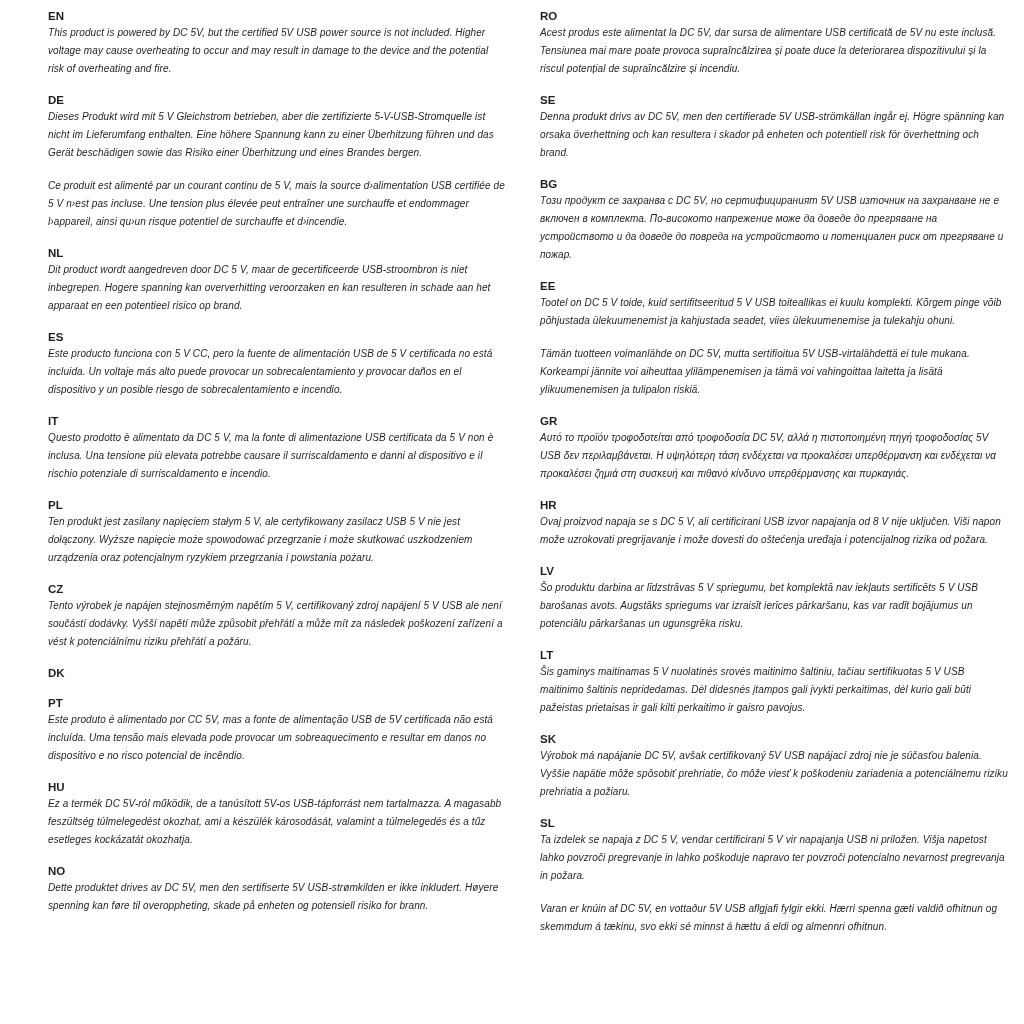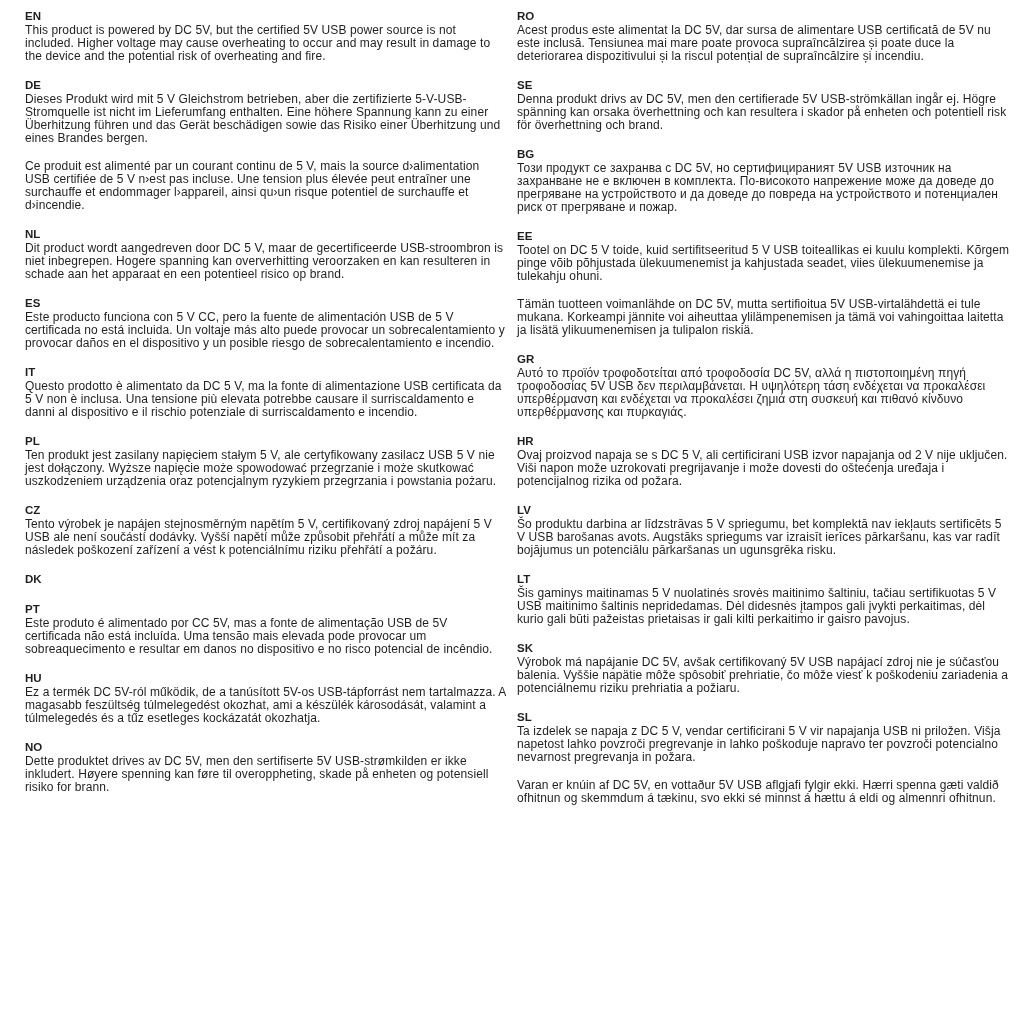--- a/index.html
+++ b/index.html
@@ -18,34 +18,36 @@
     box-sizing: border-box;
     width: 1024px;
     height: 1024px;
     padding: 9px 14px 8px 25px;
     display: grid;
     grid-template-columns: 481px 493px;
     column-gap: 11px;
   }
   .column {
     display: block;
+    margin-left: 23px;
   }
   .lang-block {
     margin: 0 0 15px 0;
   }
   .lang-code {
     font-weight: bold;
     font-size: 11.5px;
     line-height: 15px;
   }
   .lang-text {
     margin: 0;
-    font-size: 12px;
-    line-height: 13px;
+    font-size: 10px;
+    line-height: 18px;
     letter-spacing: 0.1px;
+    font-style: italic;
   }
 </style>
 </head>
 <body>
 
 <div class="page">
   <div class="column">
       <div class="lang-block">
         <div class="lang-code">EN</div>
         <p class="lang-text">This product is powered by DC 5V, but the certified 5V USB power source is not included. Higher voltage may cause overheating to occur and may result in damage to the device and the potential risk of overheating and fire.</p>
@@ -112,21 +114,21 @@
       </div>
       <div class="lang-block">
         <p class="lang-text">Tämän tuotteen voimanlähde on DC 5V, mutta sertifioitua 5V USB-virtalähdettä ei tule mukana. Korkeampi jännite voi aiheuttaa ylilämpenemisen ja tämä voi vahingoittaa laitetta ja lisätä ylikuumenemisen ja tulipalon riskiä.</p>
       </div>
       <div class="lang-block">
         <div class="lang-code">GR</div>
         <p class="lang-text">Αυτό το προϊόν τροφοδοτείται από τροφοδοσία DC 5V, αλλά η πιστοποιημένη πηγή τροφοδοσίας 5V USB δεν περιλαμβάνεται. Η υψηλότερη τάση ενδέχεται να προκαλέσει υπερθέρμανση και ενδέχεται να προκαλέσει ζημιά στη συσκευή και πιθανό κίνδυνο υπερθέρμανσης και πυρκαγιάς.</p>
       </div>
       <div class="lang-block">
         <div class="lang-code">HR</div>
-        <p class="lang-text">Ovaj proizvod napaja se s DC 5 V, ali certificirani USB izvor napajanja od 2 V nije uključen. Viši napon može uzrokovati pregrijavanje i može dovesti do oštećenja uređaja i potencijalnog rizika od požara.</p>
+        <p class="lang-text">Ovaj proizvod napaja se s DC 5 V, ali certificirani USB izvor napajanja od 8 V nije uključen. Viši napon može uzrokovati pregrijavanje i može dovesti do oštećenja uređaja i potencijalnog rizika od požara.</p>
       </div>
       <div class="lang-block">
         <div class="lang-code">LV</div>
         <p class="lang-text">Šo produktu darbina ar līdzstrāvas 5 V spriegumu, bet komplektā nav iekļauts sertificēts 5 V USB barošanas avots. Augstāks spriegums var izraisīt ierīces pārkaršanu, kas var radīt bojājumus un potenciālu pārkaršanas un ugunsgrēka risku.</p>
       </div>
       <div class="lang-block">
         <div class="lang-code">LT</div>
         <p class="lang-text">Šis gaminys maitinamas 5 V nuolatinės srovės maitinimo šaltiniu, tačiau sertifikuotas 5 V USB maitinimo šaltinis nepridedamas. Dėl didesnės įtampos gali įvykti perkaitimas, dėl kurio gali būti pažeistas prietaisas ir gali kilti perkaitimo ir gaisro pavojus.</p>
       </div>
       <div class="lang-block">

